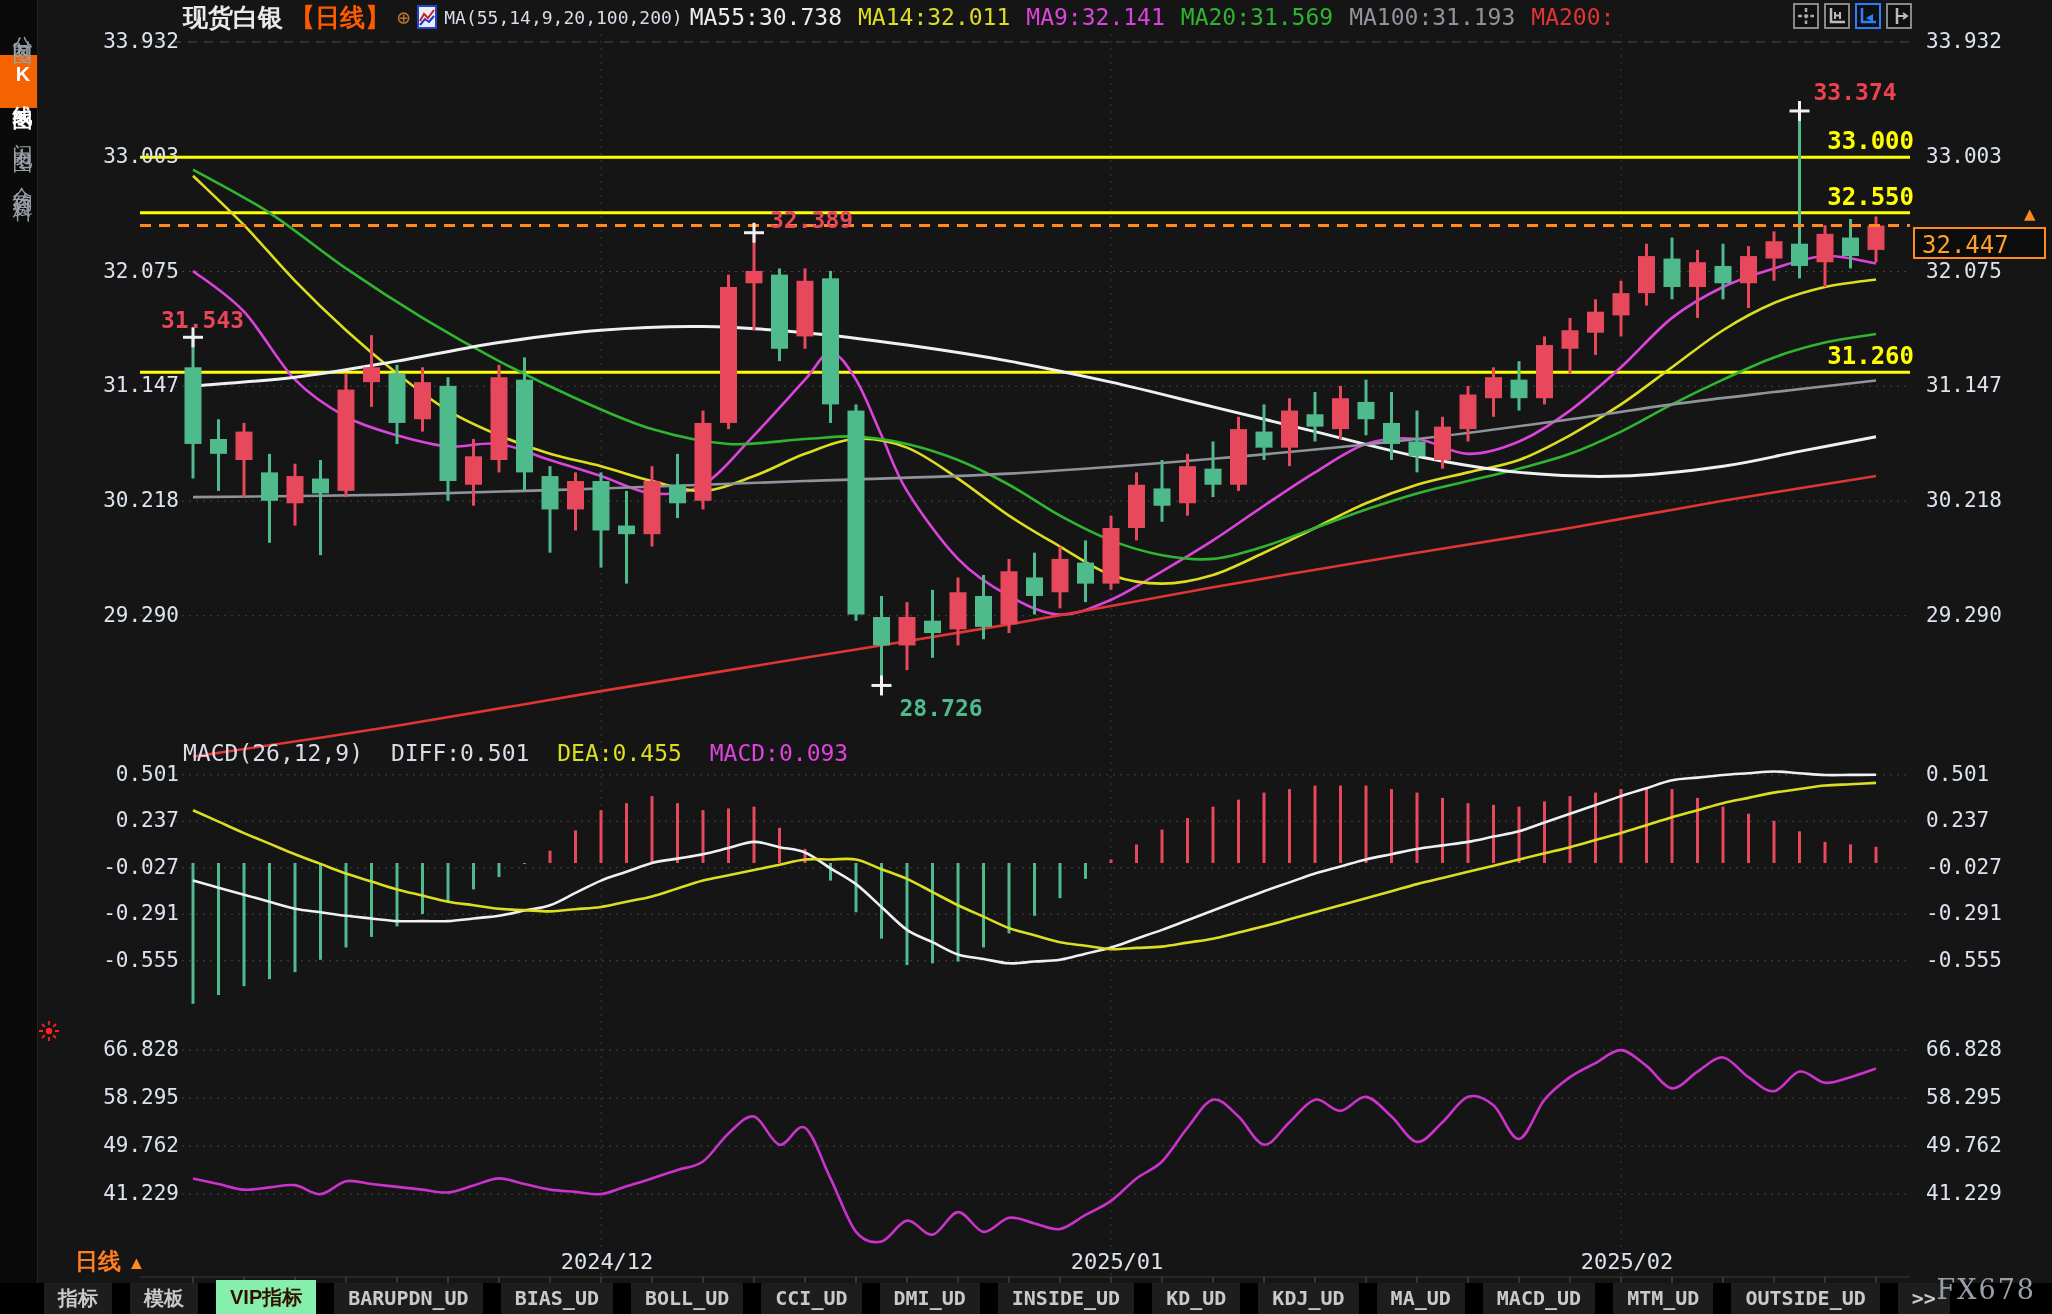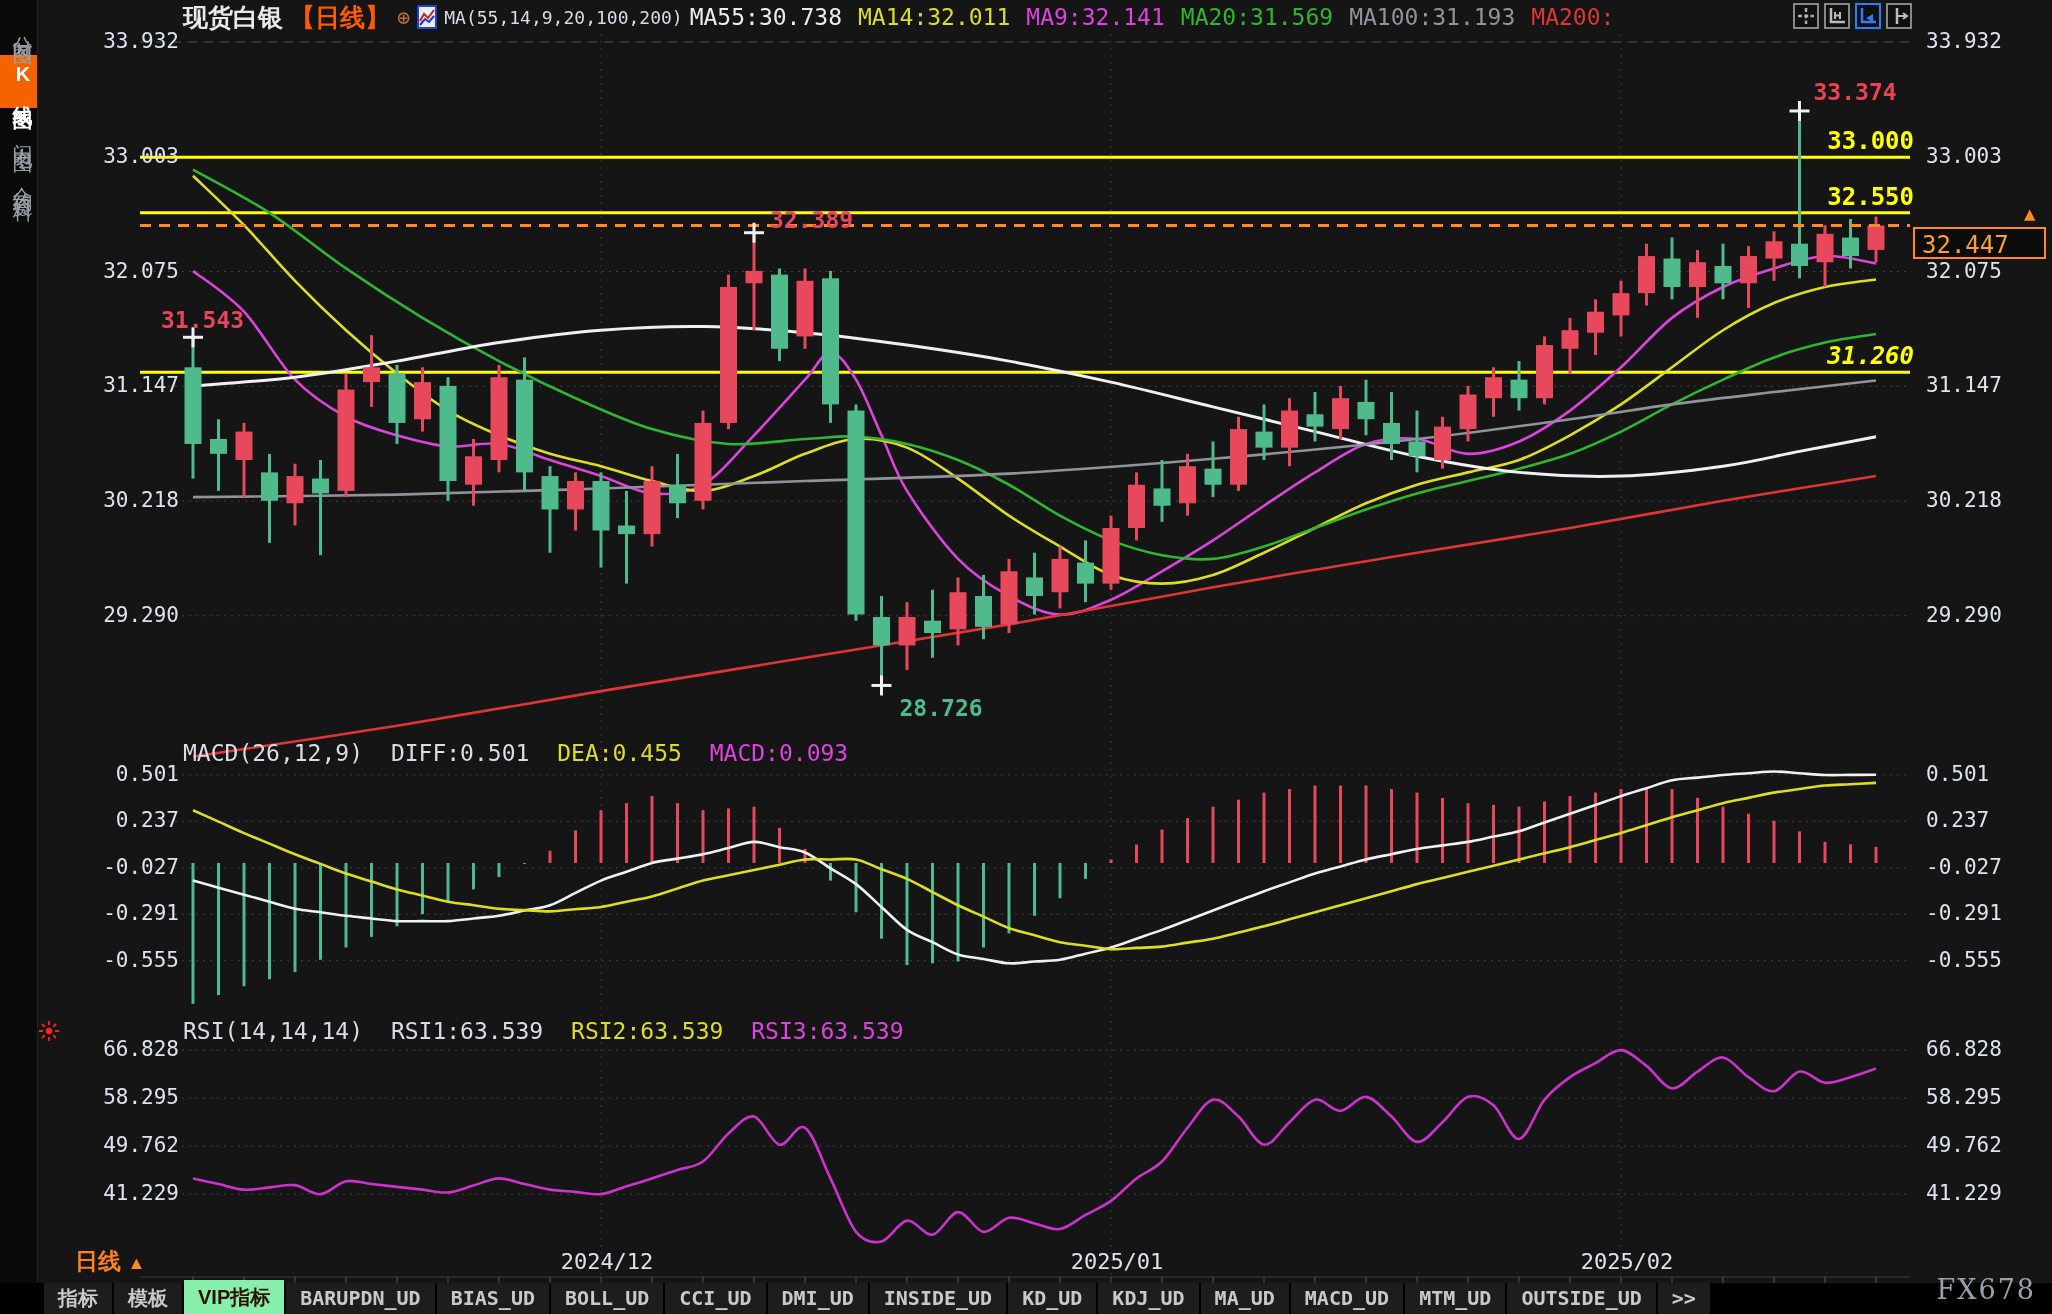--- a/index.html
+++ b/index.html
@@ -39,21 +39,21 @@
   
   #period-ind{position:absolute;left:75px;top:1246px;font-family:"Liberation Sans",sans-serif;
     font-size:23px;font-weight:bold;color:#ff7f1e;z-index:6;cursor:pointer;}
   #period-ind .tri{font-size:18px;color:#ff8a1e;}
   
   #wm{position:absolute;right:16px;top:1274px;font-family:"DejaVu Serif",serif;font-size:27px;
     color:#9aa0aa;letter-spacing:2px;z-index:8;}
   
   #footer{position:absolute;left:0;top:1283px;width:2052px;height:31px;background:#000;display:flex;align-items:flex-end;z-index:7;}
   .ftab{height:31px;line-height:31px;background:#1d1d1d;color:#c9c9c9;font-size:20px;font-weight:bold;
-    padding:0 14px;margin-right:2px;white-space:nowrap;cursor:pointer;}
+    padding:0 14px;margin-right:18px;white-space:nowrap;cursor:pointer;}
   .ftab.cjk{font-family:"Liberation Sans",sans-serif;}
   .ftab.active{background:#86efac;color:#321000;height:34px;line-height:34px;}
   #chart{position:absolute;left:0;top:0;z-index:2;}
   .sun-icon{position:absolute;left:37px;top:1019px;z-index:6;}
 </style>
 </head>
 <body>
 <div id="root">
 
   <aside id="sidebar">
@@ -390,26 +390,20 @@
   </div>
 
   <div class="sun-icon">
     <svg width="24" height="24" viewBox="0 0 24 24">
       <circle cx="12" cy="12" r="3.2" fill="#ff2222"></circle>
       <g stroke="#ff2222" stroke-width="1.8">
         <path d="M12 2v4M12 18v4M2 12h4M18 12h4M5 5l2.8 2.8M16.2 16.2L19 19M19 5l-2.8 2.8M7.8 16.2L5 19"></path>
       </g>
     </svg>
   </div>
-  <div class="phdr" style="top:1018px">
-    <span class="wtxt">RSI(14,14,14)</span>
-    <span class="wtxt">RSI1:63.539</span>
-    <span class="ytxt">RSI2:63.539</span>
-    <span class="mtxt">RSI3:63.539</span>
-  </div>
 
   <div id="labels">
       <div class="axl" style="position: absolute; right: 1879px; top: 29px;">33.932</div>
       <div class="axl" style="position: absolute; left: 1920px; top: 29px;">33.932</div>
       <div class="axl" style="position: absolute; right: 1879px; top: 143.824px;">33.003</div>
       <div class="axl" style="position: absolute; left: 1920px; top: 143.824px;">33.003</div>
       <div class="axl" style="position: absolute; right: 1879px; top: 258.525px;">32.075</div>
       <div class="axl" style="position: absolute; left: 1920px; top: 258.525px;">32.075</div>
       <div class="axl" style="position: absolute; right: 1879px; top: 373.226px;">31.147</div>
       <div class="axl" style="position: absolute; left: 1920px; top: 373.226px;">31.147</div>
@@ -430,21 +424,21 @@
       <div class="axl" style="position: absolute; right: 1879px; top: 1037px;">66.828</div>
       <div class="axl" style="position: absolute; left: 1920px; top: 1037px;">66.828</div>
       <div class="axl" style="position: absolute; right: 1879px; top: 1085px;">58.295</div>
       <div class="axl" style="position: absolute; left: 1920px; top: 1085px;">58.295</div>
       <div class="axl" style="position: absolute; right: 1879px; top: 1133px;">49.762</div>
       <div class="axl" style="position: absolute; left: 1920px; top: 1133px;">49.762</div>
       <div class="axl" style="position: absolute; right: 1879px; top: 1180.99px;">41.229</div>
       <div class="axl" style="position: absolute; left: 1920px; top: 1180.99px;">41.229</div>
       <div class="lvl" style="position: absolute; right: 144px; top: 127.195px;">33.000</div>
       <div class="lvl" style="position: absolute; right: 144px; top: 182.815px;">32.550</div>
-      <div class="lvl" style="position: absolute; right: 144px; top: 342.259px; font-style: italic;">31.260</div>
+      <div class="lvl" style="position: absolute; right: 144px; top: 342.259px;">31.260</div>
       <div class="ann" style="position: absolute; left: 155px; top: 307.28px; color: rgb(232, 70, 90);">31.543</div>
       <div class="ann" style="position: absolute; left: 764px; top: 206.715px; color: rgb(232, 70, 90);">32.389</div>
       <div class="ann" style="position: absolute; left: 893.5px; top: 695.462px; color: rgb(79, 187, 141);">28.726</div>
       <div class="ann" style="position: absolute; left: 1807.5px; top: 78.9688px; color: rgb(239, 66, 80);">33.374</div>
       <div class="datel" style="position: absolute; left: 546px; top: 1249px;">2024/12</div>
       <div class="datel" style="position: absolute; left: 1056px; top: 1249px;">2025/01</div>
       <div class="datel" style="position: absolute; left: 1566px; top: 1249px;">2025/02</div>
     </div>
 
   <div id="badge">32.447</div>

